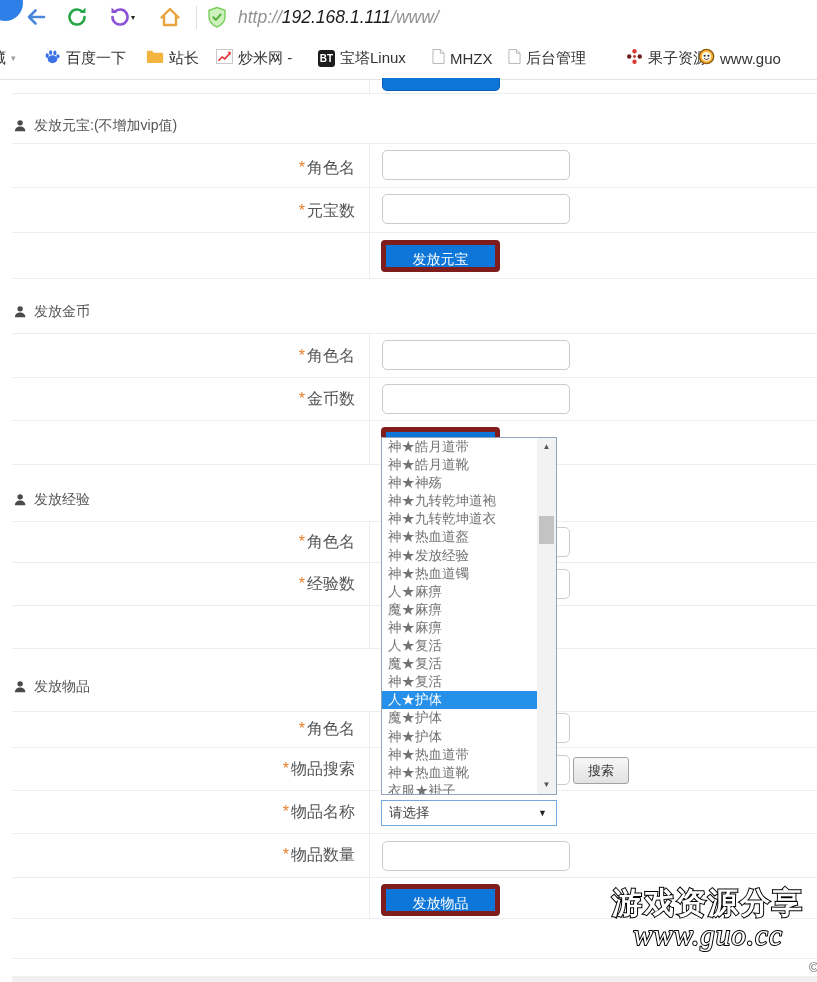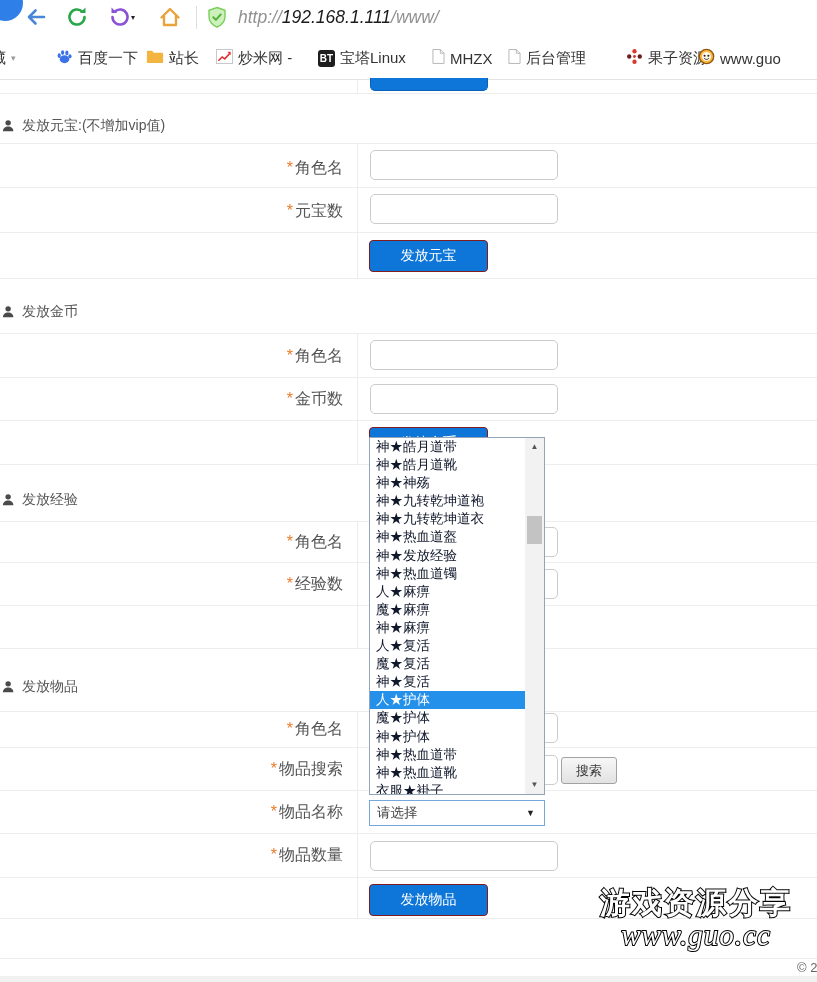--- a/index.html
+++ b/index.html
@@ -19,49 +19,49 @@
   .undo-caret{position:absolute;left:131px;top:13px;font-size:8px;color:#222;}
   
   .bmbar{position:absolute;left:0;top:35px;width:817px;height:45px;background:#fff;
          border-bottom:1px solid #e3e3e3;overflow:hidden;}
   .bm{position:absolute;top:46px;height:24px;display:flex;align-items:center;gap:5px;
       font-size:15px;color:#333;white-space:nowrap;cursor:pointer;top:11px;}
   .bm-caret{font-size:9px;color:#9a9a9a;}
   .btbadge{display:inline-block;width:17px;height:17px;background:#1d1d1d;border-radius:3px;
            color:#fff;font-size:10px;font-weight:bold;text-align:center;line-height:17px;}
   
-  .page{position:absolute;left:0;top:80px;width:666px;height:902px;background:#fff;}
+  .page{position:absolute;left:12px;top:80px;width:666px;height:902px;background:#fff;}
   .hline{position:absolute;left:0;width:817px;height:1px;background:#ededed;}
   .vline{position:absolute;left:357px;width:1px;background:#ededed;}
   .clipped-btn{position:absolute;left:370px;top:-2px;width:118px;height:13px;
                background:#0d76d8;border:1px solid #0a5fb8;border-top:none;
                border-radius:0 0 5px 5px;}
   .sec-h{position:absolute;left:2px;height:18px;display:flex;align-items:center;gap:6px;
          font-size:14px;color:#555;}
   .flabel{position:absolute;left:203px;width:140px;height:18px;line-height:18px;
           text-align:right;font-size:16px;color:#555;white-space:nowrap;}
   .star{color:#e87c2a;margin-right:2px;}
   .finput{position:absolute;left:370px;width:188px;height:30px;border:1px solid #ccc;
           border-radius:5px;background:#fff;}
   .btn{position:absolute;left:369px;width:119px;height:32px;background:#0d76d8;
-       border:1px solid #7f1d1d;border-radius:4px;color:#fff;font-size:14px;
+       border:5px solid #7f1d1d;border-radius:4px;color:#fff;font-size:14px;
        text-align:center;line-height:29px;cursor:pointer;}
   .searchbtn{position:absolute;left:561px;top:677px;width:56px;height:27px;
              background:linear-gradient(#f7f7f7,#e2e2e2);border:1px solid #a2a2a2;
              border-radius:3px;font-size:13px;color:#333;text-align:center;
              line-height:25px;cursor:pointer;}
   .selbox{position:absolute;left:369px;top:720px;width:176px;height:26px;background:#fff;
           border:1px solid #74a8dc;font-size:13.5px;color:#444;line-height:24px;
           padding-left:7px;cursor:pointer;}
   .selbox .caret{position:absolute;right:9px;top:0;font-size:9px;color:#222;line-height:24px;}
   
   .dropdown{position:absolute;left:369px;top:357px;width:176px;height:358px;background:#fff;
             border:1px solid #94a3b8;z-index:20;overflow:hidden;}
   .dd-items{position:absolute;left:0;top:0;width:156px;}
-  .dd-item{height:18.1px;line-height:18.1px;font-size:13.5px;color:#0f172a;padding-left:6px;
+  .dd-item{height:18.1px;line-height:18.1px;font-size:13.5px;color:#737373;padding-left:6px;
            white-space:nowrap;overflow:hidden;cursor:pointer;}
   .dd-item.sel{background:#2590e9;color:#fff;}
   .dd-scroll{position:absolute;right:0;top:0;width:19px;height:100%;background:#f2f2f2;}
   .dd-arrow{position:absolute;left:0;width:19px;height:14px;font-size:8px;color:#555;
             text-align:center;line-height:14px;cursor:pointer;}
   .dd-arrow.up{top:2px;}
   .dd-arrow.down{bottom:2px;}
   .dd-thumb{position:absolute;left:2px;top:78px;width:15px;height:28px;background:#c3c3c3;
             cursor:pointer;}
   
@@ -115,21 +115,21 @@
     <div class="urltext">
       <span class="dim">http://</span><span class="host">192.168.1.111</span><span class="dim">/www/</span>
     </div>
   </div>
 
   <div class="bmbar">
     <div class="bm" style="left:-9px">
       <span>藏</span>
       <span class="bm-caret">▾</span>
     </div>
-    <div class="bm" style="left:56px">
+    <div class="bm" style="left:44px">
       <span><svg width="17" height="17" viewBox="0 0 20 20">
         <ellipse cx="10" cy="13.2" rx="5.6" ry="4.6" fill="#3b72e8"></ellipse>
             <ellipse cx="3.8" cy="9" rx="1.9" ry="2.7" fill="#3b72e8"></ellipse>
         <ellipse cx="7.8" cy="5.3" rx="1.9" ry="2.8" fill="#3b72e8"></ellipse>
             <ellipse cx="12.8" cy="5.8" rx="1.9" ry="2.8" fill="#3b72e8"></ellipse>
         <ellipse cx="16.4" cy="9.8" rx="1.9" ry="2.5" fill="#3b72e8"></ellipse>
           </svg></span>
       <span>百度一下</span>
     </div>
     <div class="bm" style="left:146px">

